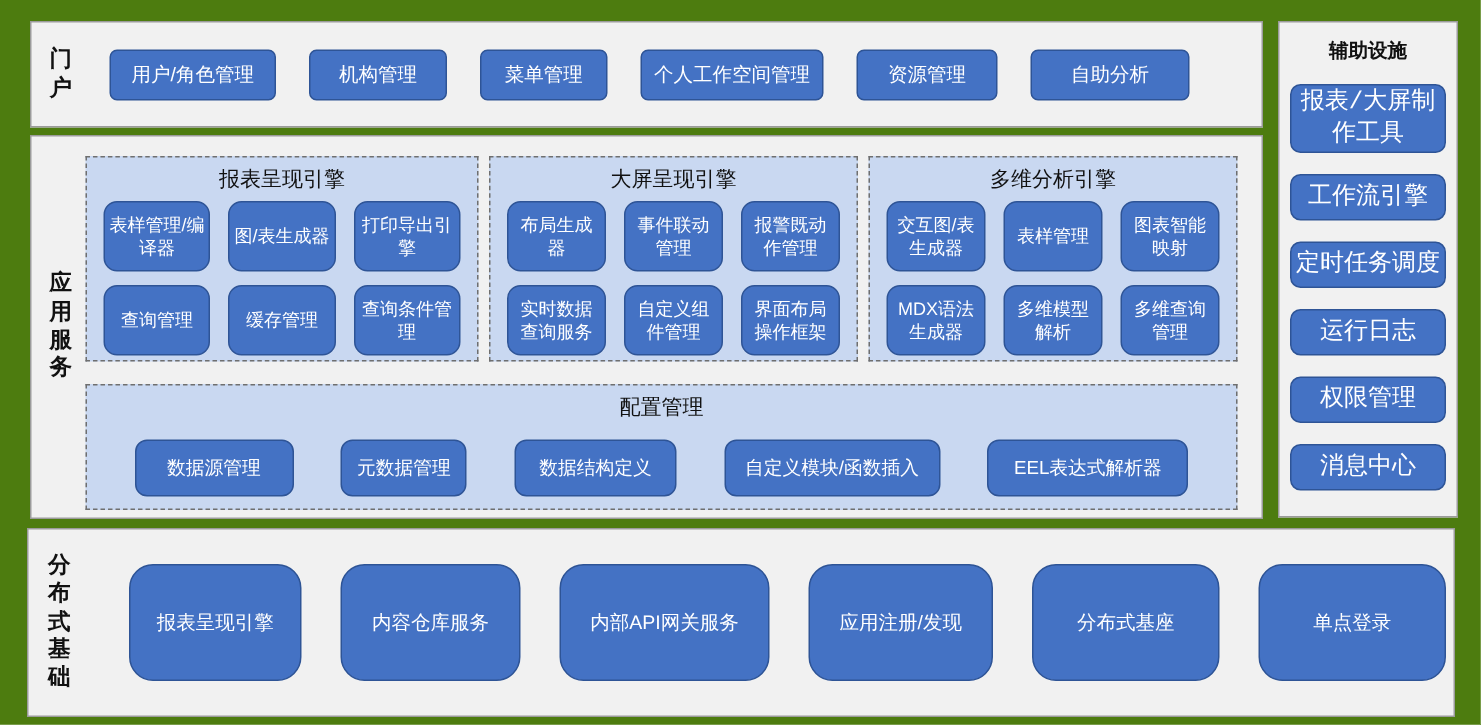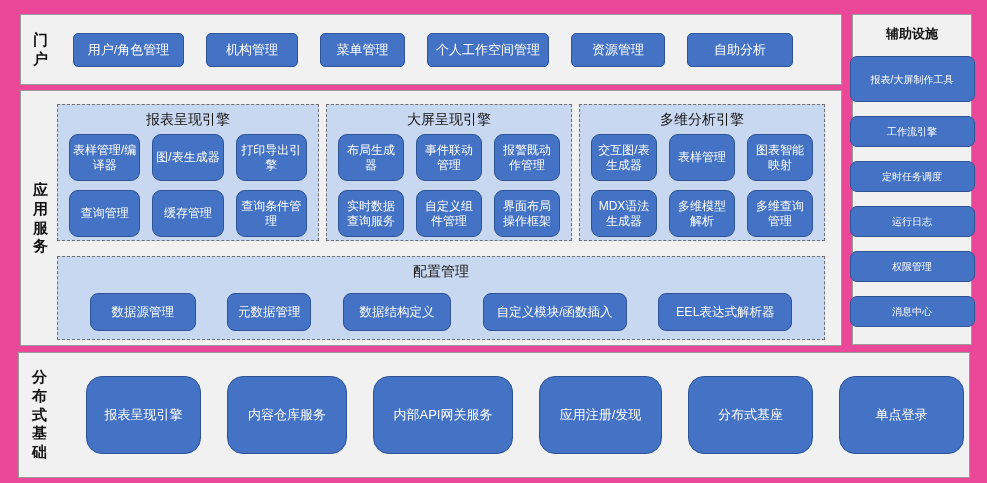--- a/index.html
+++ b/index.html
@@ -1,18 +1,18 @@
 <!DOCTYPE html>
 <html><head>
 <meta charset="utf-8">
 <style>
   html, body { margin:0; padding:0; }
   .page {
     position:relative; width:987px; height:483px;
-    background:#ec4899; overflow:hidden;
+    background:#4d7c0f; overflow:hidden;
     font-family:"Liberation Sans", sans-serif;
     color:#111;
   }
   .panel {
     position:absolute; background:#f1f1f1;
     border:1px solid #9b9b9b; box-sizing:border-box;
   }
   .vlabel {
     font-weight:bold; color:#111; font-size:15px; line-height:1.25;
     width:17px; word-break:break-all; text-align:center;
@@ -41,21 +41,21 @@
   .group-grid { display:grid; grid-template-columns:repeat(3,1fr); gap:9px 12px; padding:0 11px; }
   .group-grid .node { height:47px; border-radius:9px; font-size:12px; line-height:1.25; padding:2px 3px; }
   .config-group { margin-top:15px; width:768px; height:84px; }
   .config-row { display:flex; justify-content:space-evenly; align-items:center; margin-top:7px; }
   .config-row .node { height:38px; border-radius:8px; font-size:12.5px; padding:0 4px; }
 
   
   #panel-aux { left:852px; top:14px; width:120px; height:331px; }
   .aux-header { text-align:center; font-weight:bold; font-size:13px; padding-top:10px; color:#111; }
   .aux-btns { display:flex; flex-direction:column; align-items:center; gap:14px; margin-top:13px; }
-  .aux-btns .node { width:125px; border-radius:7px; font-size:10px; line-height:1.3; padding:1px 2px; }
+  .aux-btns .node { width:104px; border-radius:7px; font-size:16px; line-height:1.3; padding:1px 2px;font-family:Liberation Mono, monospace; }
   .aux-btns .node.tall { height:46px; }
   .aux-btns .node.short { height:31px; }
 
   
   #panel-foundation { left:18px; top:352px; width:952px; height:126px; display:flex; align-items:center; }
   #panel-foundation .vlabel { margin-left:12px; }
   .found-btns { display:flex; align-items:center; margin-left:38px; gap:26px; }
   .found-btns .node { height:78px; border-radius:16px; font-size:13px; padding:0 4px; }
 </style>
 </head>

